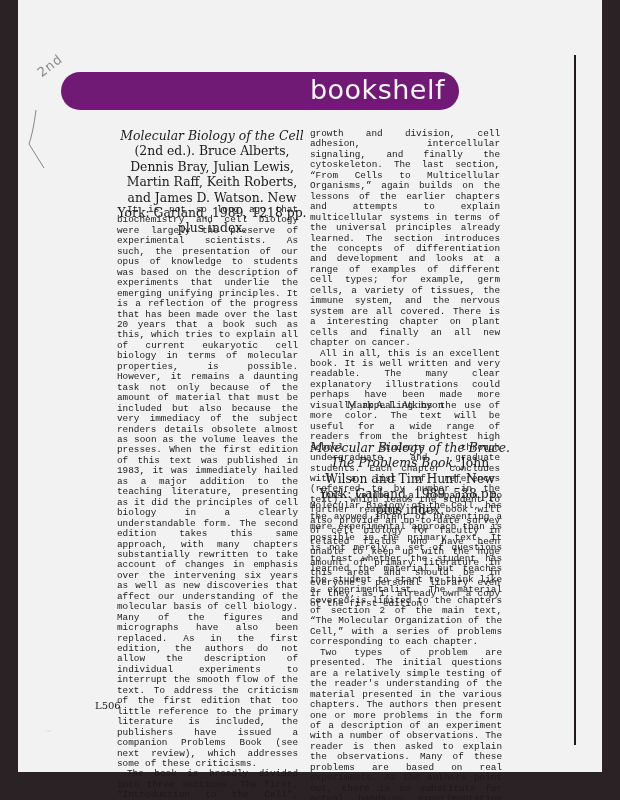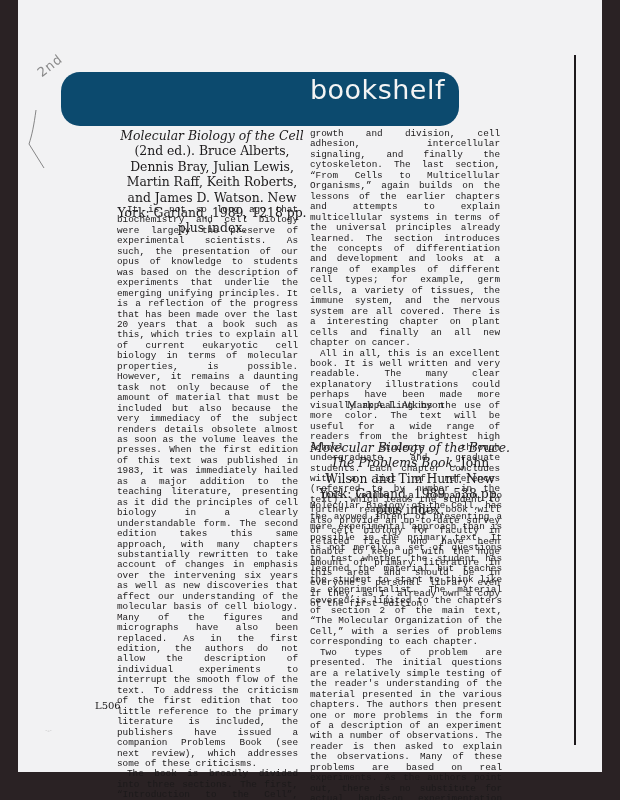--- a/index.html
+++ b/index.html
@@ -15,22 +15,22 @@
   }
   .handwrite-2nd {
     position: absolute; left: 36px; top: 58px;
     font-family: "DejaVu Sans", sans-serif; font-size: 13px; color: #8a8a8a;
     transform: rotate(-38deg); letter-spacing: 1px;
   }
   .margin-mark {
     position: absolute; left: 28px; top: 110px; width: 18px; height: 60px;
   }
   .banner {
-    position: absolute; left: 61px; top: 72px; width: 398px; height: 54px;
-    background: #0c4a6e; border-radius: 19px;
+    position: absolute; left: 61px; top: 72px; width: 398px; height: 38px;
+    background: #701a75; border-radius: 19px;
   }
   .banner-title {
     position: absolute; right: 14px; top: 2px;
     font-family: "DejaVu Sans", sans-serif; font-size: 27px; color: #f4f4f4;
     letter-spacing: 0.5px; line-height: 32px;
   }
   .right-rule {
     position: absolute; left: 574px; top: 55px; width: 2px; height: 690px;
     background: #1e1a1b;
   }

